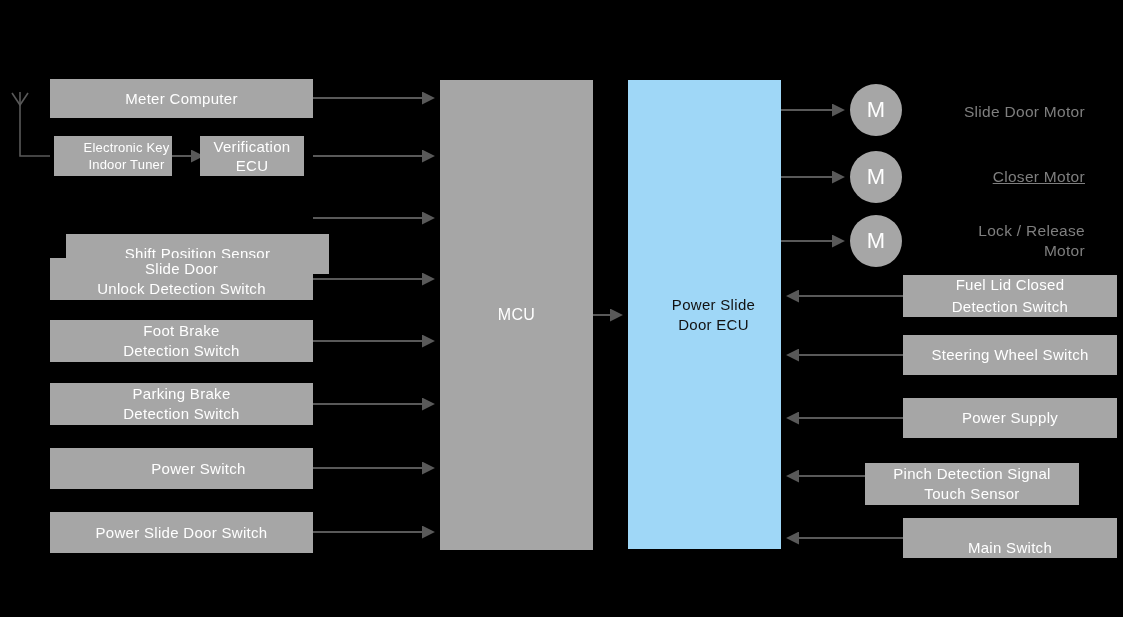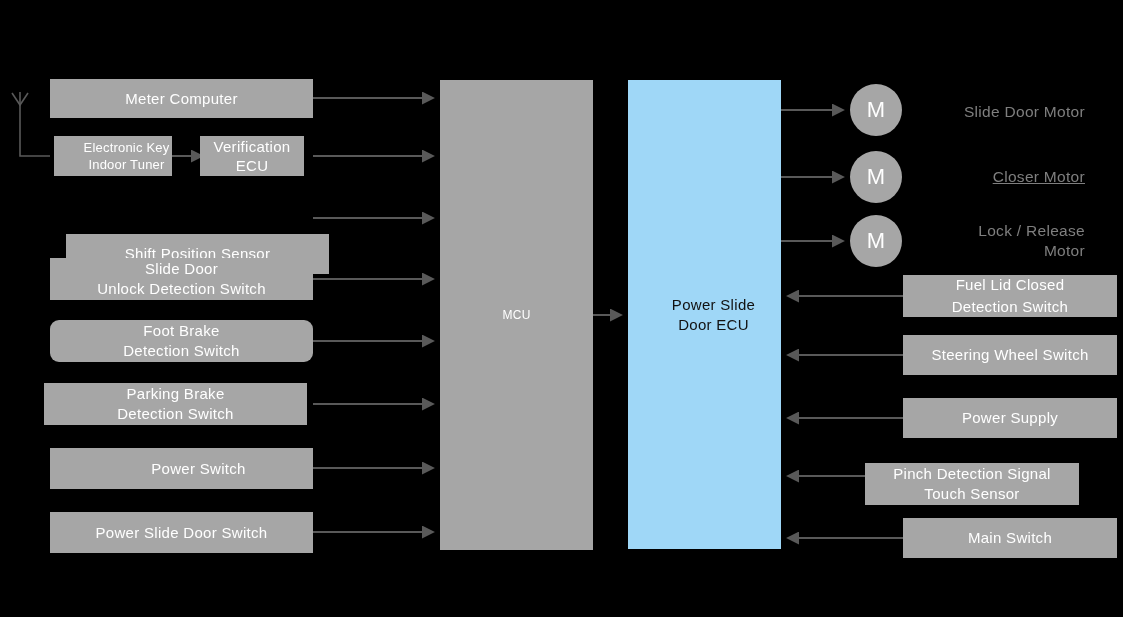--- a/index.html
+++ b/index.html
@@ -25,21 +25,21 @@
     font-size: 15px;
     line-height: 20px;
     letter-spacing: 0.3px;
   }
   .node.blue {
     background: var(--ecu-blue, #9fd7f7);
     color: var(--ecu-text, #111111);
     padding-left: 18px;
   }
   .node.small { font-size: 13px; line-height: 17px; letter-spacing: 0.2px; }
-  .node.mcu { font-size: 12px; }
+  .node.mcu { font-size: 16px; }
   .motor-circle {
     position: absolute;
     width: 52px;
     height: 52px;
     border-radius: 50%;
     background: var(--box-gray, #a6a6a6);
     color: #ffffff;
     display: flex;
     align-items: center;
     justify-content: center;
@@ -117,26 +117,26 @@
 
   <div class="node" style="left:66px; top:198px; width:263px; height:40px;margin-top:36px;">
     <div>Shift Position Sensor</div>
   </div>
 
   <div class="node" style="left:50px; top:258px; width:263px; height:42px;">
     <div>Slide Door</div>
     <div>Unlock Detection Switch</div>
   </div>
 
-  <div class="node" style="left:50px; top:320px; width:263px; height:42px;border-radius:9px;">
+  <div class="node" style="left:50px; top:320px; width:263px; height:42px;">
     <div>Foot Brake</div>
     <div>Detection Switch</div>
   </div>
 
-  <div class="node" style="left:44px; top:383px; width:263px; height:42px;">
+  <div class="node" style="left:50px; top:383px; width:263px; height:42px;">
     <div>Parking Brake</div>
     <div>Detection Switch</div>
   </div>
 
   <div class="node" style="left:50px; top:448px; width:263px; height:41px;padding-left:34px;">
     <div>Power Switch</div>
   </div>
 
   <div class="node" style="left:50px; top:512px; width:263px; height:41px;">
     <div>Power Slide Door Switch</div>
@@ -183,17 +183,17 @@
 
   <div class="node" style="left:903px; top:335px; width:214px; height:40px;">
     <div>Steering Wheel Switch</div>
   </div>
 
   <div class="node" style="left:865px; top:455px; width:214px; height:42px;margin-top:8px;">
     <div>Pinch Detection Signal</div>
     <div>Touch Sensor</div>
   </div>
 
-  <div class="node" style="left:903px; top:518px; width:214px; height:40px;">
+  <div class="node" style="left:903px; top:518px; width:214px; height:40px;justify-content:flex-end;">
     <div>Main Switch</div>
   </div>
 
 </div>
 
 </body></html>

